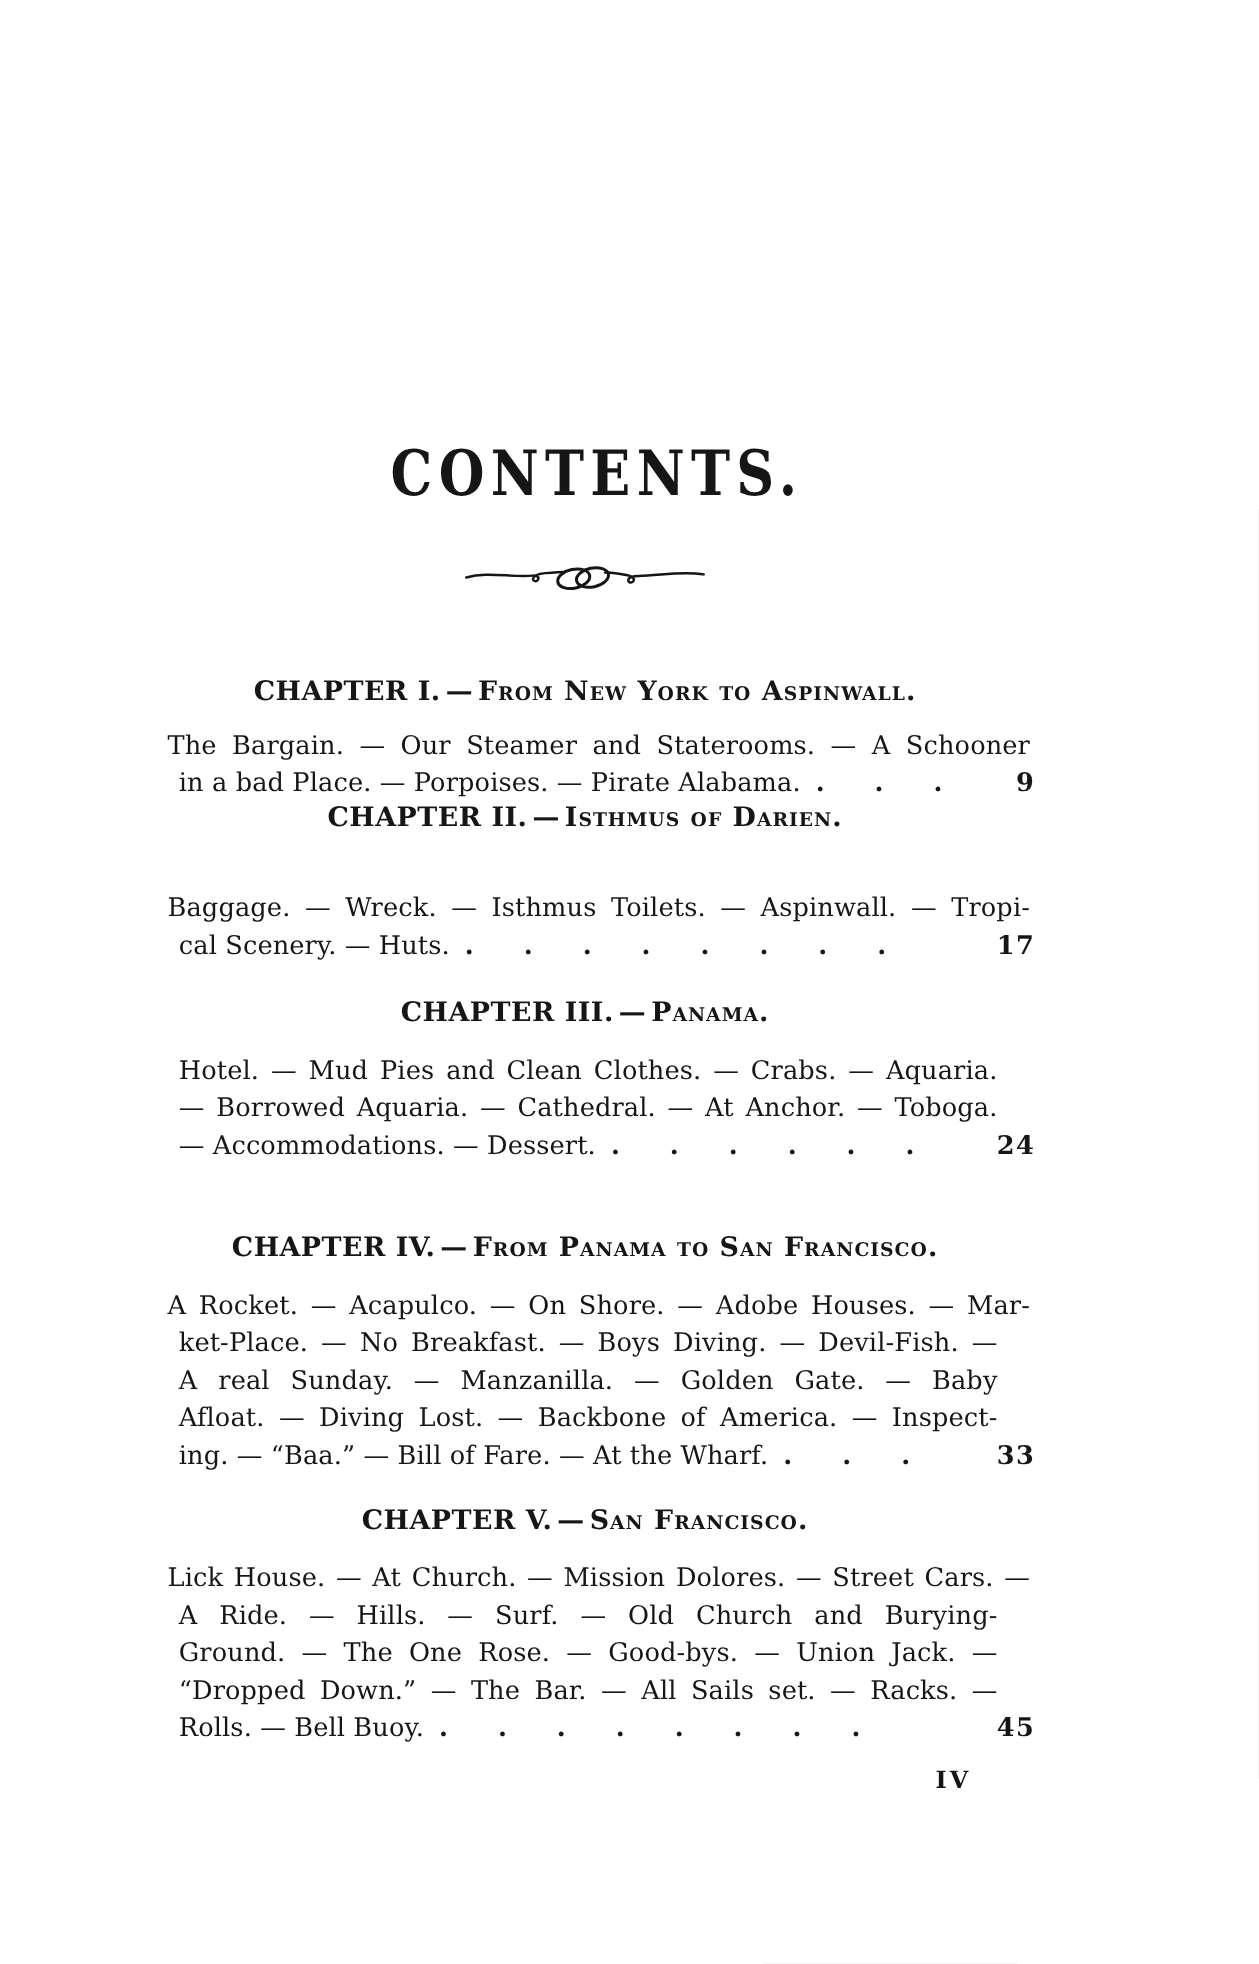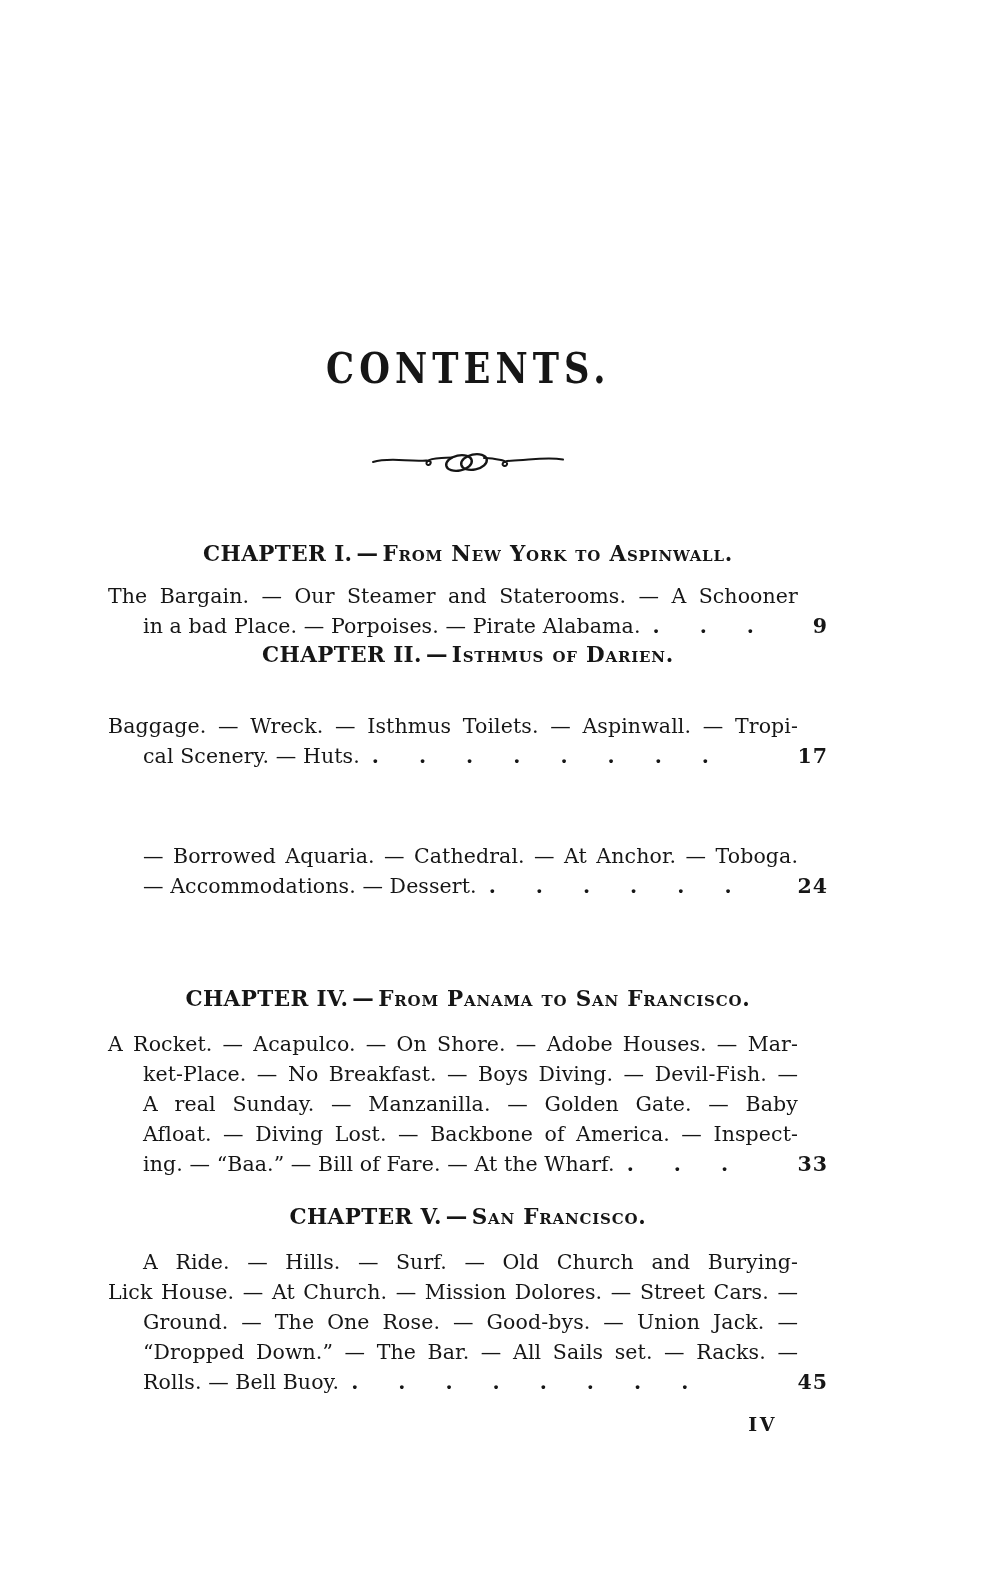--- a/index.html
+++ b/index.html
@@ -12,22 +12,22 @@
     font-family:"DejaVu Serif", "Liberation Serif", serif;
     overflow:hidden;
   }
   .content {
     position:absolute; left:108px; top:0;
     width:720px; height:100%;
   }
   
   .book-title {
     position:absolute; top:344px; left:0; width:100%;
-    margin:0; text-align:center;
-    font-size:42px; font-weight:bold; line-height:50px;
+    margin:10px; text-align:center;
+    font-size:50px; font-weight:bold; line-height:50px;
     white-space:nowrap;
   }
   .book-title .squeeze {
     display:inline-block;
     letter-spacing:6px;
     transform:scaleX(0.84);
     transform-origin:center;
   }
   
   .flourish {
@@ -43,21 +43,21 @@
   }
   .chap-dash { margin:0 4px; }
   .chap-sub { font-variant:small-caps; letter-spacing:0.8px; }
   
   .entry {
     position:absolute; left:0; width:720px;
     font-size:20.5px; line-height:30px;
     letter-spacing:0.1px;
   }
   .ln { height:30px; white-space:nowrap; }
-  .jst { text-align:justify; text-align-last:justify; white-space:normal; }
+  .jst { text-align:justify; text-align-last:justify; white-space:normal;margin-left:26px; }
   .first { width:690px; }
   .cont { margin-left:35px; width:655px; }
   .lastln {
     display:flex; align-items:baseline;
     margin-left:35px; width:685px;
   }
   .last-text { flex:none; white-space:pre; }
   .leader {
     flex:1 1 0; min-width:0;
     overflow:hidden; white-space:nowrap;
@@ -111,21 +111,23 @@
     <h2 class="chapter-heading" style="top:640px"><span class="chap-label">CHAPTER II.</span><span class="chap-dash">—</span><span class="chap-sub">Isthmus of Darien.</span></h2>
     <div class="entry" style="top:711px">
       <div class="ln jst first">Baggage. — Wreck. — Isthmus Toilets. — Aspinwall. — Tropi-</div>
       <div class="ln lastln">
         <span class="last-text">cal Scenery. — Huts.</span>
         <span class="leader">........</span>
         <span class="pagenum">17</span>
       </div>
     </div>
 
+    <h2 class="chapter-heading" style="top:796px"><span class="chap-label">CHAPTER III.</span><span class="chap-dash">—</span><span class="chap-sub">Panama.</span></h2>
     <div class="entry" style="top:841px">
+      <div class="ln jst cont">Hotel. — Mud Pies and Clean Clothes. — Crabs. — Aquaria.</div>
       <div class="ln jst cont">— Borrowed Aquaria. — Cathedral. — At Anchor. — Toboga.</div>
       <div class="ln lastln">
         <span class="last-text">— Accommodations. — Dessert.</span>
         <span class="leader">......</span>
         <span class="pagenum">24</span>
       </div>
     </div>
 
     <h2 class="chapter-heading" style="top:984px"><span class="chap-label">CHAPTER IV.</span><span class="chap-dash">—</span><span class="chap-sub">From Panama to San Francisco.</span></h2>
     <div class="entry" style="top:1029px">
@@ -135,22 +137,22 @@
       <div class="ln jst cont">Afloat. — Diving Lost. — Backbone of America. — Inspect-</div>
       <div class="ln lastln">
         <span class="last-text">ing. — “Baa.” — Bill of Fare. — At the Wharf.</span>
         <span class="leader">...</span>
         <span class="pagenum">33</span>
       </div>
     </div>
 
     <h2 class="chapter-heading" style="top:1202px"><span class="chap-label">CHAPTER V.</span><span class="chap-dash">—</span><span class="chap-sub">San Francisco.</span></h2>
     <div class="entry" style="top:1247px">
+      <div class="ln jst first">Lick House. — At Church. — Mission Dolores. — Street Cars. —</div>
       <div class="ln jst cont">A Ride. — Hills. — Surf. — Old Church and Burying-</div>
-      <div class="ln jst first">Lick House. — At Church. — Mission Dolores. — Street Cars. —</div>
       <div class="ln jst cont">Ground. — The One Rose. — Good-bys. — Union Jack. —</div>
       <div class="ln jst cont">“Dropped Down.” — The Bar. — All Sails set. — Racks. —</div>
       <div class="ln lastln">
         <span class="last-text">Rolls. — Bell Buoy.</span>
         <span class="leader">........</span>
         <span class="pagenum">45</span>
       </div>
     </div>
 
     <div class="folio">IV</div>

